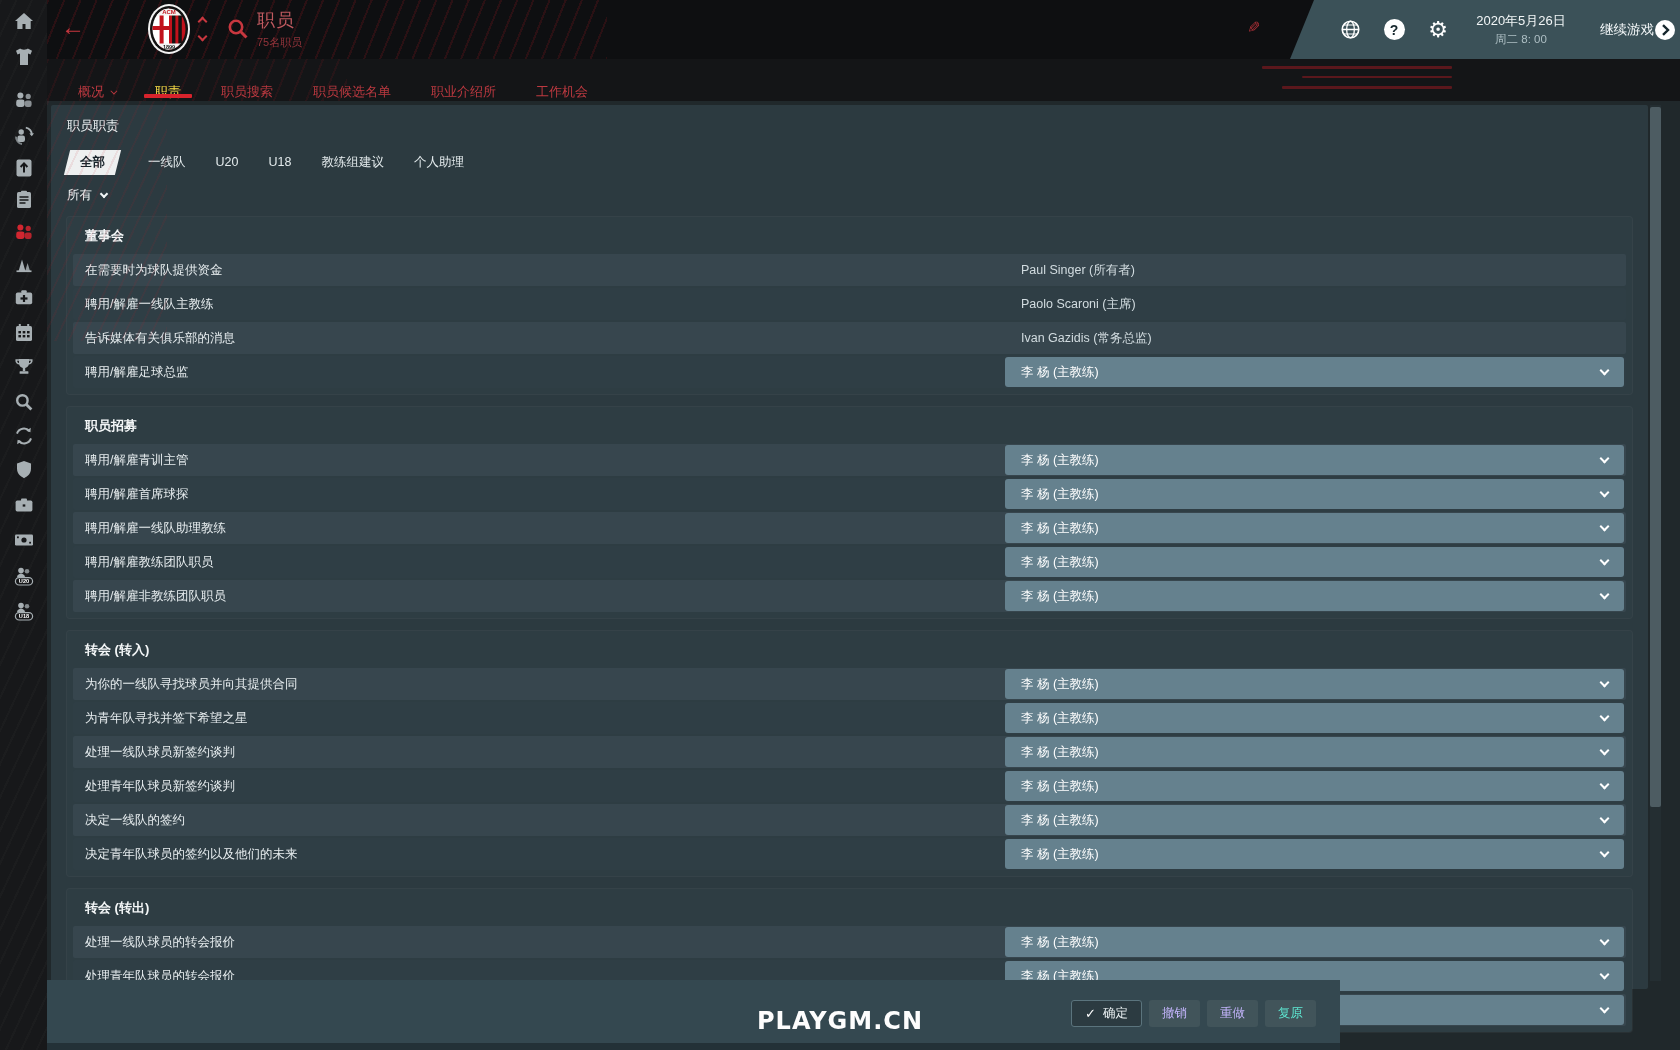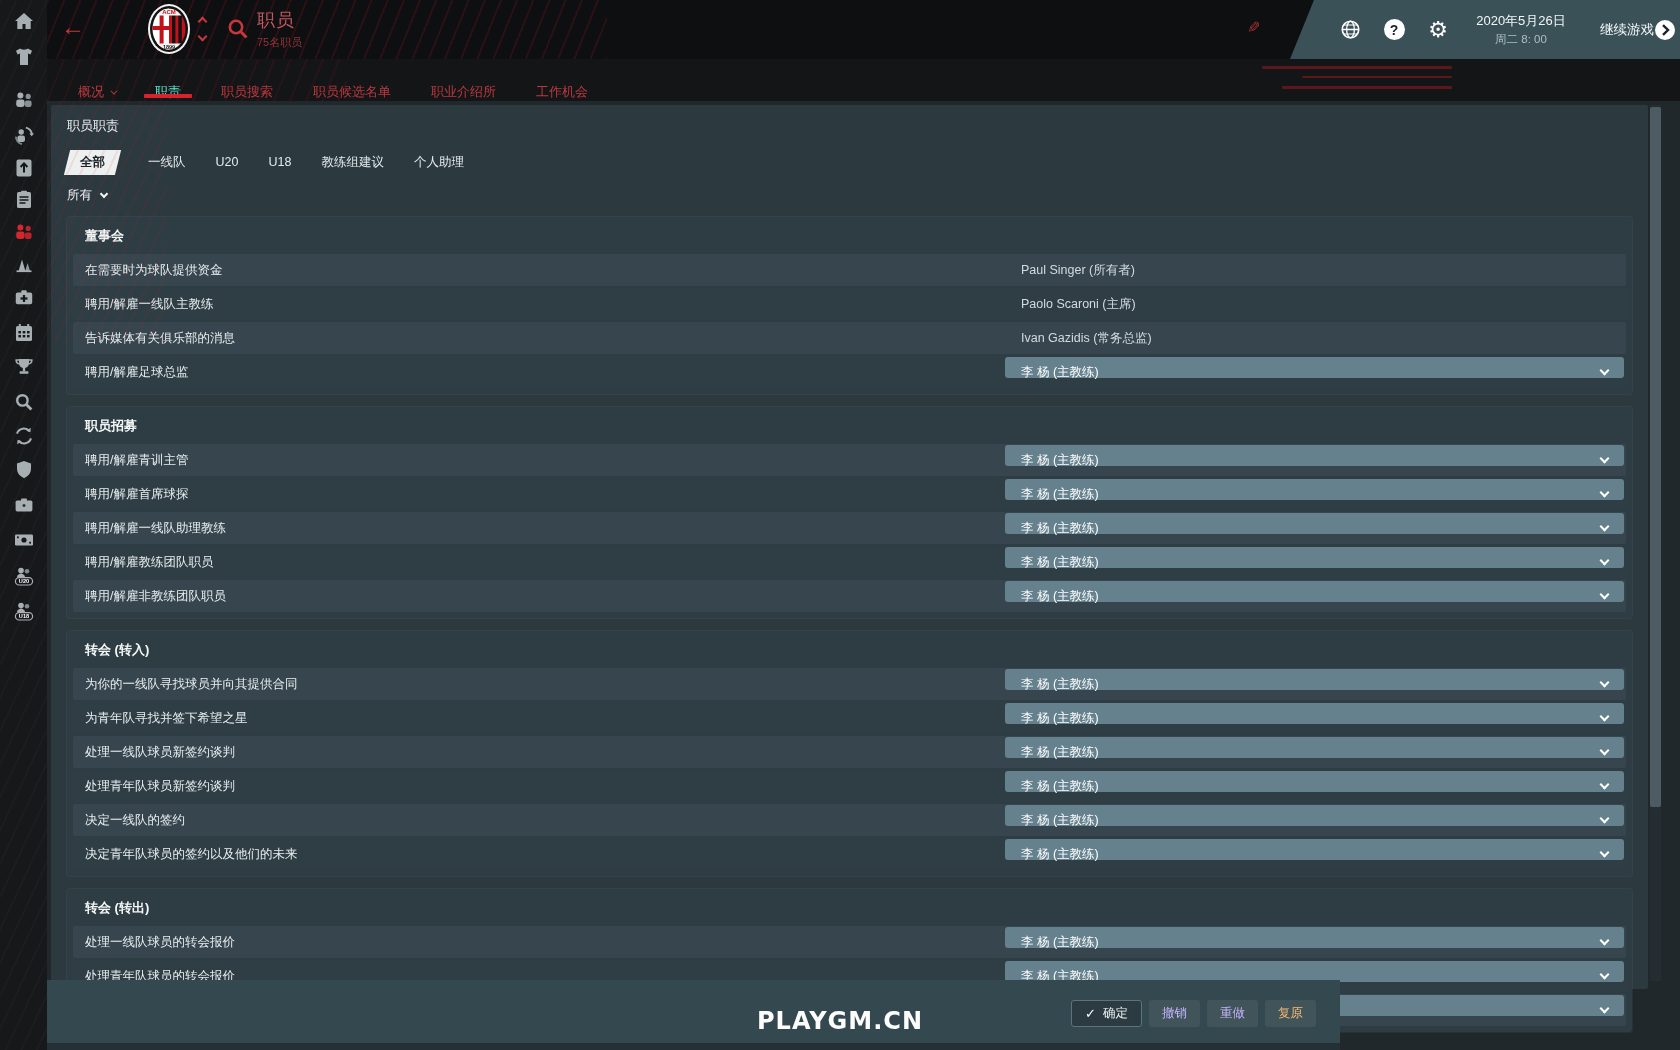--- a/index.html
+++ b/index.html
@@ -44,21 +44,21 @@
   .continue { display:flex; align-items:center; margin-left:20px; cursor:pointer; }
   .cont-label { font-size:13.5px; color:#f4f8f9; }
   
   .tabbar { position:absolute; left:47px; top:59px; width:1633px; height:42px;
     background:#141517; display:flex; align-items:flex-end; padding-left:28px; z-index:14; }
   .tabbar::before { content:''; position:absolute; left:0; top:0; width:300px; height:100%;
     background:repeating-linear-gradient(112deg, rgba(190,25,35,.10) 0 2px, transparent 2px 15px); }
   .tab { position:relative; display:flex; align-items:center; gap:6px; padding:0 3px;
     margin-right:34px; color:#bd3940; font-size:13px; cursor:pointer; }
   .tab .car { width:5px; height:5px; border-width:1.5px; transform:rotate(45deg) translateY(-2px); }
-  .tab.active { color:#5eead4; }
+  .tab.active { color:#fde047; }
   .tab.active::after { content:''; position:absolute; left:-8px; right:-8px; bottom:3px;
     height:4px; background:#d8232c; border-radius:1px; }
   .glitch { position:absolute; background:rgba(150,25,33,.55); border-radius:1px; }
   
   .content { position:absolute; left:47px; top:101px; width:1633px; height:949px; overflow:hidden; background:#20282b; }
   .content::before { content:''; position:absolute; left:0; top:0; width:120px; height:240px; z-index:3; pointer-events:none;
     background:repeating-linear-gradient(115deg, rgba(190,25,35,.09) 0 2px, transparent 2px 12px); }
   .panel { position:absolute; left:4px; top:4px; width:1597px; height:884px;
     background:#2c3a40; border-radius:2px; padding:12px 16px 0 16px; }
   .panel-title { font-size:13px; color:#eef3f4; }
@@ -71,39 +71,39 @@
   .scope .car { width:6px; height:6px; margin-top:-3px; }
   
   .sec { background:#2e3d43; border-radius:3px; padding:5px 6px 6px 6px; margin-top:13px;
     box-shadow:0 0 0 1px rgba(255,255,255,.045); }
   .sec-title { font-size:13px; font-weight:bold; color:#f4f7f8; margin:5px 0 9px 12px; }
   .srow { position:relative; height:32px; margin-top:2px; border-radius:2px; }
   .srow.odd  { background:#37464e; }
   .srow.even { background:#2f3e45; }
   .srow .lbl { position:absolute; left:12px; top:0; line-height:32px; font-size:12.5px; color:#e8eef0; white-space:nowrap; }
   .srow .sval { position:absolute; left:948px; top:0; line-height:32px; font-size:12.5px; color:#d2dce0; }
-  .dd { position:absolute; left:932px; top:1px; width:619px; height:21px;
+  .dd { position:absolute; left:932px; top:1px; width:619px; height:30px;
     background:#65818e; border-radius:3px; cursor:pointer; }
   .dd .dtext { position:absolute; left:16px; line-height:30px; font-size:12.5px; color:#fff; }
   .dd .car { position:absolute; right:16px; top:10px; color:#fff; }
   
   .scrolltrack { position:absolute; left:1603px; top:4px; width:11px; height:876px; background:#242e32; }
   .scrollthumb { position:absolute; left:0; top:2px; width:11px; height:700px; background:#4d5c62; border-radius:2px; cursor:grab; }
   
   .footer { position:absolute; left:47px; top:980px; width:1293px; height:70px;
     background:#344850; z-index:30; }
   .footer::after { content:''; position:absolute; left:0; bottom:0; width:100%; height:7px; background:rgba(15,22,24,.45); }
   .wm { position:absolute; left:0; top:27px; width:1586px; text-align:center;
     font-size:24px; font-weight:bold; letter-spacing:1px; color:#fdfdfd;
     font-family:"DejaVu Sans","Liberation Sans",sans-serif; }
   .fbtns { position:absolute; right:24px; top:20px; display:flex; gap:7px; }
   .fb { height:27px; padding:0 13px; border-radius:3px; border:none; font-size:12.5px;
     font-family:inherit; background:#41545a; color:#c4b5fd; cursor:pointer; display:flex; align-items:center; gap:7px; }
   .fb.confirm { background:#2c3b41; border:1px solid #5b747d; color:#eaf0f2; }
-  .fb.bright { color:#fdba74; }
+  .fb.bright { color:#5eead4; }
   .chk { font-size:13px; color:#fff; }
   
   .car { display:inline-block; width:7px; height:7px;
     border-right:2px solid currentColor; border-bottom:2px solid currentColor; transform:rotate(45deg); }
 </style>
 </head>
 <body>
 
 <div class="sidebar" id="sidebar">
     <div class="sb-item" style="top: 7px;">

